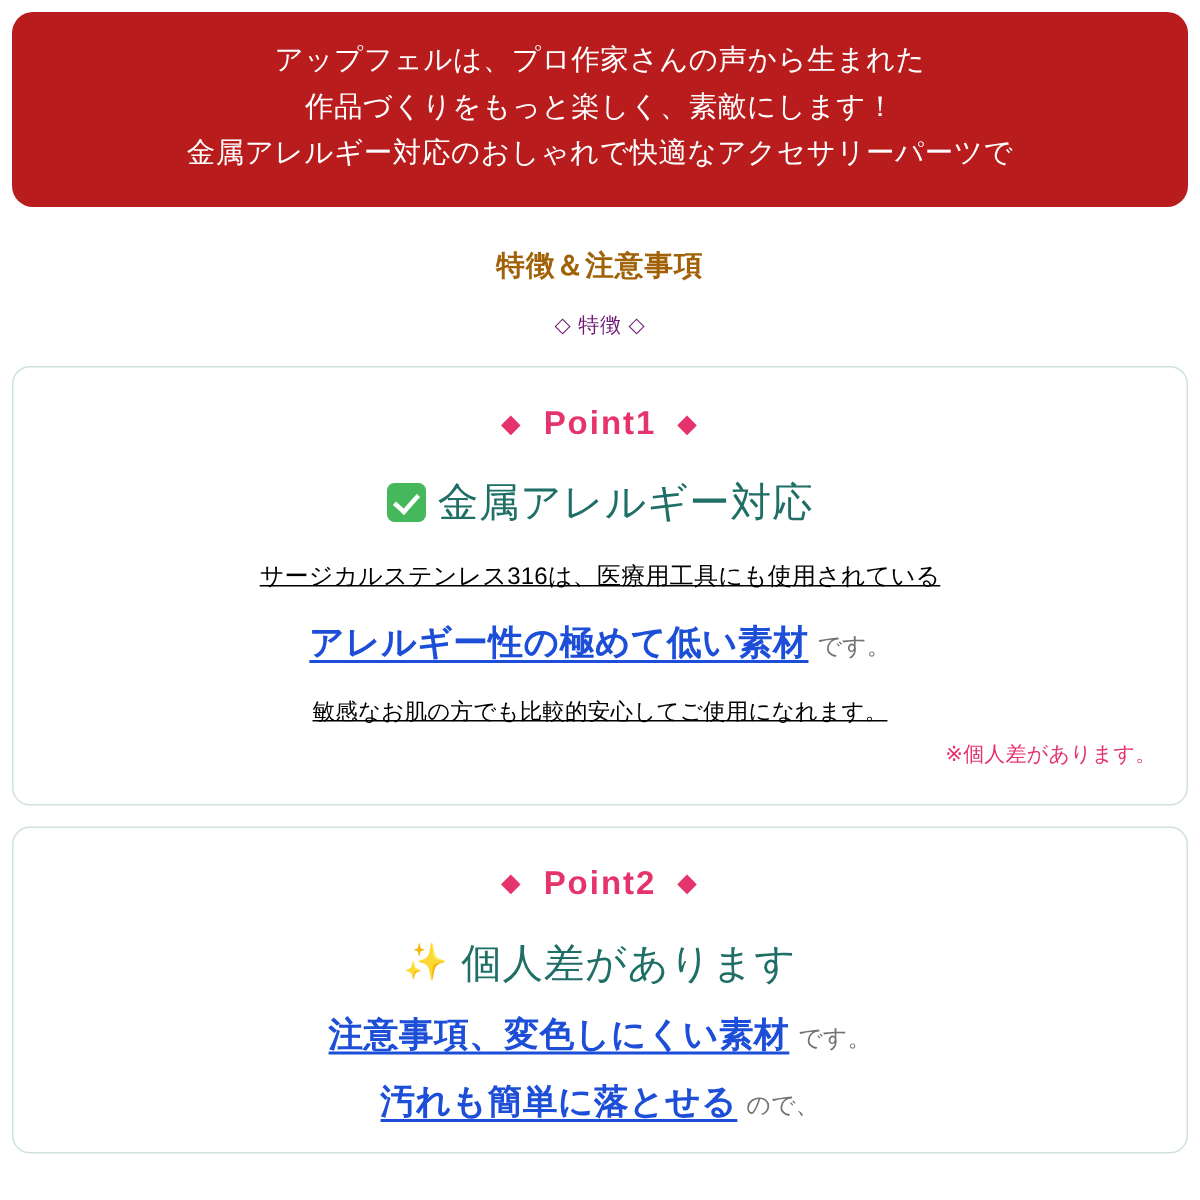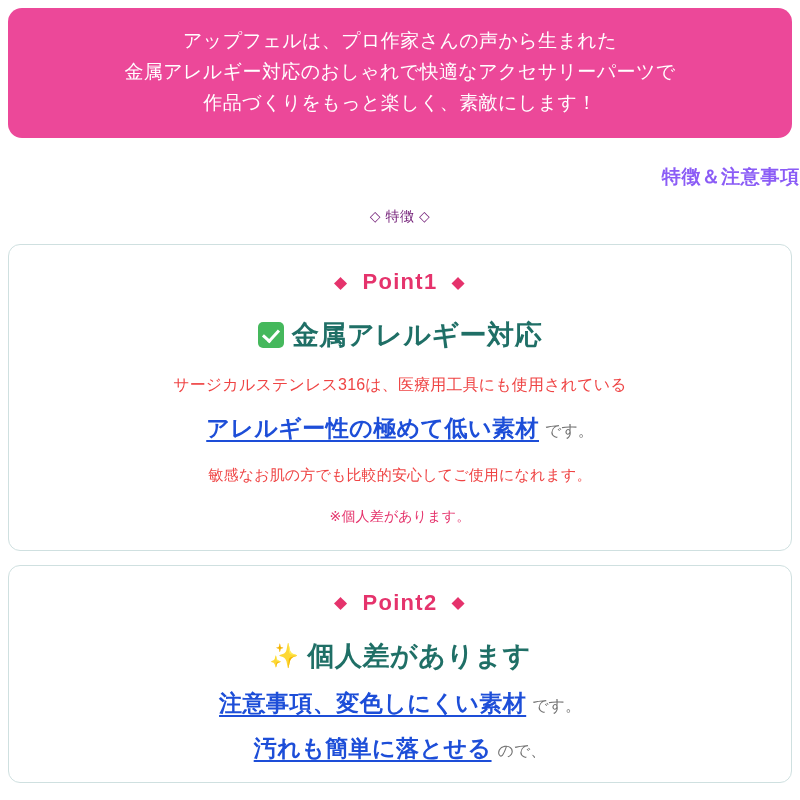--- a/index.html
+++ b/index.html
@@ -18,40 +18,40 @@
   .page {
     width: 800px;
     height: 800px;
     position: relative;
     box-sizing: border-box;
   }
 
   
   .hero {
     margin: 8px 8px 0 8px;
-    background: #ec4899;
+    background: #b91c1c;
     border-radius: 14px;
     color: #ffffff;
     text-align: center;
     padding: 18px 10px 20px 10px;
     box-sizing: border-box;
   }
   .hero-line {
     font-size: 19px;
     line-height: 1.62;
     letter-spacing: 0.02em;
     font-weight: 400;
   }
 
   
   .section-title {
-    text-align: right;
+    text-align: center;
     font-size: 19px;
     font-weight: bold;
-    color: #8b5cf6;
+    color: #a16207;
     margin-top: 26px;
     letter-spacing: 0.04em;
   }
   .section-sub {
     text-align: center;
     font-size: 14px;
     color: #701a75;
     margin-top: 18px;
     letter-spacing: 0.04em;
   }
@@ -83,21 +83,21 @@
   }
   .diamond {
     color: #e5336c;
     font-size: 17px;
     line-height: 1;
   }
 
   .headline {
     margin-top: 22px;
     font-size: 27px;
-    font-weight: bold;
+    font-weight: normal;
     color: #1f6f66;
     letter-spacing: 0.02em;
     display: flex;
     align-items: center;
     justify-content: center;
     gap: 8px;
   }
   .check-box {
     display: inline-block;
     width: 26px;
@@ -120,23 +120,24 @@
   }
   .sparkle {
     color: #f3c23c;
     font-size: 24px;
     line-height: 1;
   }
 
   .body-line {
     font-size: 16px;
     line-height: 1.75;
-    color: #ef4444;
+    color: #000000;
     margin-top: 18px;
     letter-spacing: 0.01em;
+    text-decoration: underline;
   }
   .body-line.tight {
     margin-top: 4px;
   }
   .body-line.small {
     font-size: 15px;
   }
 
   .emph {
     font-size: 23px;
@@ -152,40 +153,41 @@
     color: #737373;
   }
 
   .note {
     color: #e5336c;
     font-size: 14px;
     line-height: 1.65;
     letter-spacing: 0.01em;
   }
   .note-block {
-    margin-top: 16px;
+    margin-top: 2px;
+    text-align: right;
   }
 
   .row-mixed {
     margin-top: 14px;
     display: flex;
     align-items: baseline;
     justify-content: center;
     gap: 6px;
   }
 </style>
 </head>
 <body>
 
 <div class="page">
 
   <div class="hero">
     <div class="hero-line">アップフェルは、プロ作家さんの声から生まれた</div>
+    <div class="hero-line">作品づくりをもっと楽しく、素敵にします！</div>
     <div class="hero-line">金属アレルギー対応のおしゃれで快適なアクセサリーパーツで</div>
-    <div class="hero-line">作品づくりをもっと楽しく、素敵にします！</div>
   </div>
 
   <div class="section-title">特徴＆注意事項</div>
   <div class="section-sub">◇ 特徴 ◇</div>
 
   <div class="card">
     <div class="point-label">
       <span class="diamond">◆</span>
       <span>Point1</span>
       <span class="diamond">◆</span>

